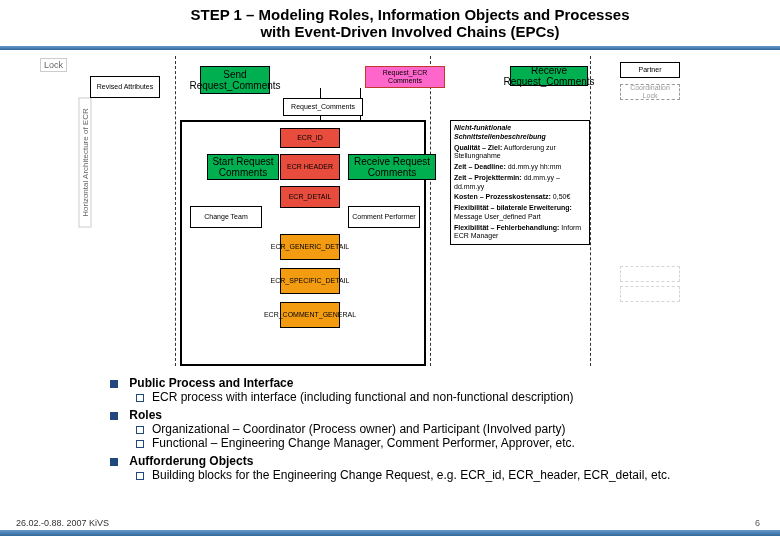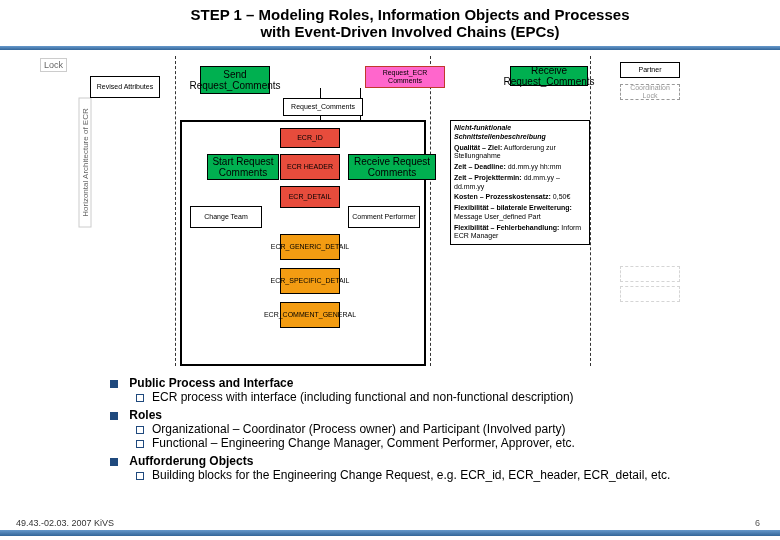--- a/index.html
+++ b/index.html
@@ -112,16 +112,16 @@
       <span class="sq"></span>
       <span class="b-title">Aufforderung Objects</span>
       <ul class="sub">
         <li><span class="sq-o"></span><span>Building blocks for the Engineering Change Request, e.g. ECR_id, ECR_header, ECR_detail, etc.</span></li>
       </ul>
     </li>
   </ul>
 </div>
 
 <div class="footer">
-  <div class="foot-date">49.43.-02.03. 2007 KiVS</div>
+  <div class="foot-date">26.02.-0.88. 2007 KiVS</div>
   <div class="foot-page">6</div>
   <div class="foot-bar"></div>
 </div>
 
 </body></html>

